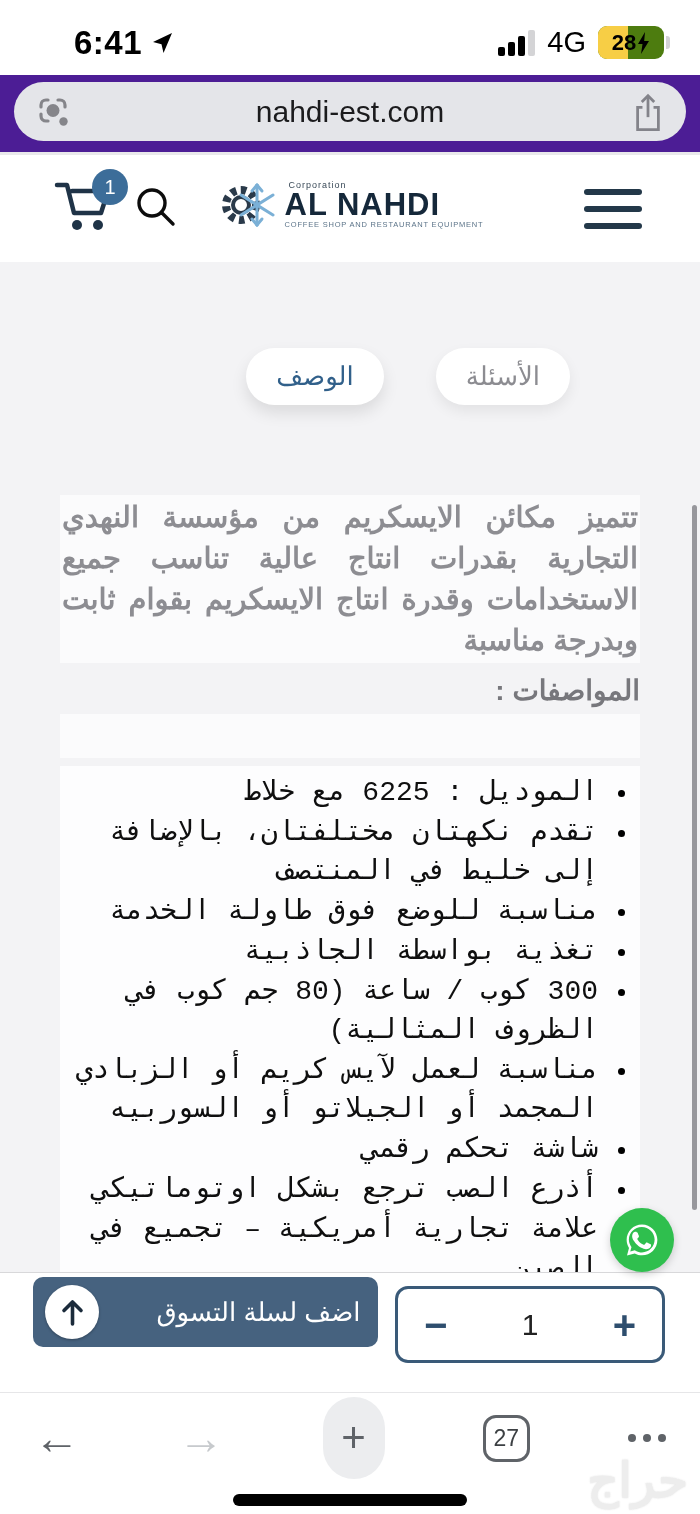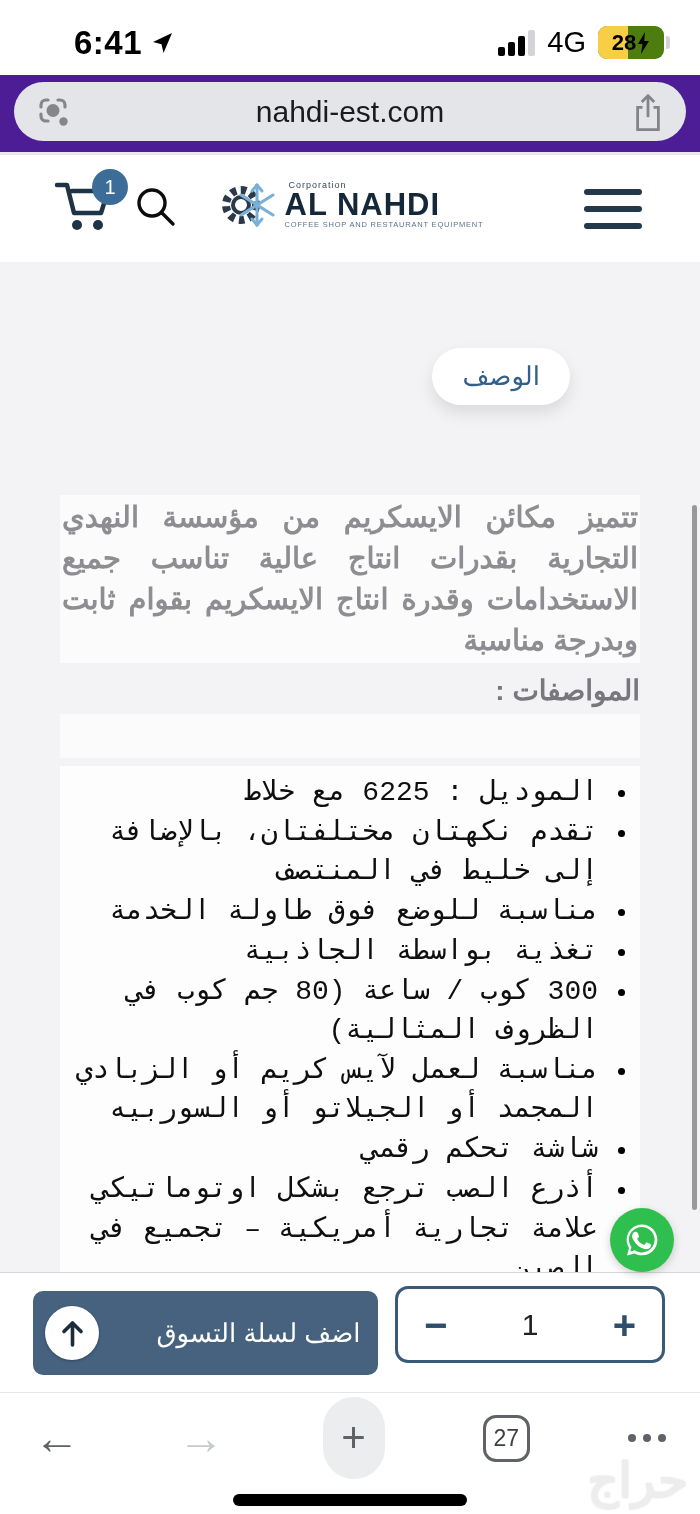--- a/index.html
+++ b/index.html
@@ -64,21 +64,21 @@
   .specs-list li { padding-right:6px; margin:1px 0; }
   .specs-list li::marker { color:#000; font-size:26px; }
   .scrollbar { position:absolute; top:243px; right:3px; width:5px; height:705px; background:#97979c; border-radius:3px; }
   
   .whatsapp { position:absolute; top:1208px; right:26px; width:64px; height:64px; border-radius:50%;
     background:#2fbf4e; display:flex; align-items:center; justify-content:center;
     box-shadow:0 3px 8px rgba(0,0,0,.18); cursor:pointer; z-index:5; }
   
   .purchase-bar { position:absolute; top:1272px; left:0; width:700px; height:120px; background:#fff;
     border-top:1px solid #d8d8da; }
-  .add-btn { position:absolute; left:33px; top:18px; width:345px; height:84px; background:#46627f;
+  .add-btn { position:absolute; left:33px; top:4px; width:345px; height:70px; background:#46627f;
     border-radius:10px; display:flex; align-items:center; cursor:pointer; }
   .add-circle { width:54px; height:54px; border-radius:50%; background:#fff; margin-left:12px;
     display:flex; align-items:center; justify-content:center; box-shadow:0 1px 3px rgba(0,0,0,.3); }
   .add-label { flex:1; text-align:center; color:#fff; font-size:26px; direction:rtl; padding-left:40px; }
   .stepper { position:absolute; right:35px; top:13px; width:270px; height:77px; background:#fff;
     border:3px solid #3a5a78; border-radius:13px; display:flex; align-items:center;
     justify-content:space-between; padding:0 26px; }
   .step-minus,.step-plus { font-size:40px; color:#2e4e6e; font-weight:bold; cursor:pointer; line-height:1; }
   .step-qty { font-size:30px; color:#222; }
   
@@ -195,20 +195,21 @@
     <div class="burger">
       <i></i>
         <i></i>
         <i></i>
     </div>
   </div>
 
   <div class="content">
     <div class="tabs">
       <div class="pill selected">الوصف</div>
+      <div class="pill">الأسئلة</div>
     </div>
 
     <div class="para-panel">
       <div class="para">تتميز مكائن الايسكريم من مؤسسة النهدي التجارية بقدرات انتاج عالية تناسب جميع الاستخدامات وقدرة انتاج الايسكريم بقوام ثابت وبدرجة مناسبة</div>
     </div>
 
     <div class="specs-heading">المواصفات :</div>
     <div class="white-band"></div>
 
     <div class="specs-panel">

